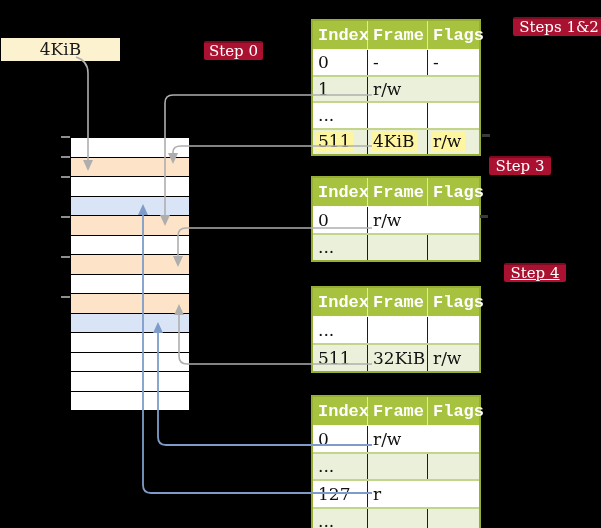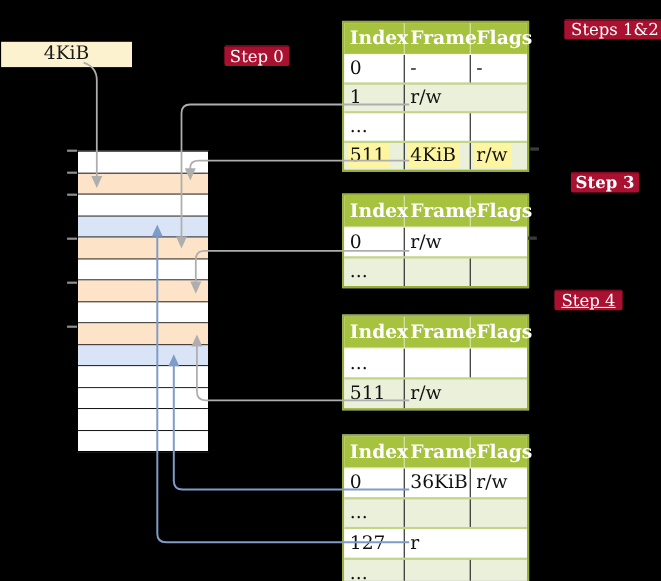--- a/index.html
+++ b/index.html
@@ -16,21 +16,21 @@
   }
   
   .step-label{
     position:absolute;background:#aa1130;color:#fff;
     font-size:15px;line-height:17px;height:17px;text-align:center;
     border-top:2px solid #7c0b21;border-radius:2px;
     padding:0 2px;box-sizing:content-box;
   }
   .lbl-step0{left:204px;top:41px;width:55px;}
   .lbl-steps12{left:513px;top:17px;width:88px;border-radius:2px 0 0 2px;}
-  .lbl-step3{left:519px;top:156px;width:58px;font-weight:bold;}
+  .lbl-step3{left:489px;top:156px;width:58px;}
   .lbl-step4{left:504px;top:263px;width:58px;text-decoration:underline;}
   
   .stack{
     position:absolute;left:70px;top:137px;width:120px;
     border:1.5px solid #000;box-sizing:border-box;background:#fff;
   }
   .stack-row{height:18.5px;border-bottom:1.5px solid #000;}
   .stack-row:last-child{border-bottom:none;}
   .stack-row.free{background:#ffffff;}
   .stack-row.page-table{background:#fde4c8;}
@@ -40,21 +40,21 @@
   .ptable{
     position:absolute;left:311px;width:170px;
     border:2px solid #97ae35;background:#fff;box-sizing:border-box;
   }
   .hrow{
     display:grid;grid-template-columns:55px 60px 51px;height:28px;
     background:#a6c23e;border-bottom:1.5px solid #fbfbf2;
   }
   .hcell{
     color:#fff;font-weight:bold;font-size:17px;display:flex;align-items:center;
-    padding-left:5px;border-right:1px solid #dce8b4;box-sizing:border-box;
+    padding-left:5px;border-right:1px solid #dce8b4;box-sizing:border-box;font-family:Liberation Mono, monospace;
   }
   .hcell:last-child{border-right:none;}
   .brow{display:grid;grid-template-columns:55px 60px 51px;background:#fff;}
   .brow + .brow{border-top:2px solid #c3d48b;}
   .brow:nth-child(even){background:#eaf0d9;}
   .bcell{
     font-size:17px;color:#111;display:flex;align-items:center;
     padding-left:5px;border-right:1.2px solid #1d1d1d;box-sizing:border-box;
   }
   .bcell:last-child{border-right:none;}
@@ -161,35 +161,35 @@
     <div class="hcell">Flags</div>
   </div>
   <div>
     <div class="brow">
       <div class="bcell">...</div>
       <div class="bcell"></div>
       <div class="bcell"></div>
     </div>
     <div class="brow">
       <div class="bcell">511</div>
+      <div class="bcell">32KiB</div>
       <div class="bcell">r/w</div>
     </div>
   </div>
 </div>
 
 <div class="ptable t4">
   <div class="hrow">
     <div class="hcell">Index</div>
     <div class="hcell">Frame</div>
     <div class="hcell">Flags</div>
   </div>
   <div>
     <div class="brow">
       <div class="bcell">0</div>
-      <div class="bcell">36KiB</div>
       <div class="bcell">r/w</div>
     </div>
     <div class="brow">
       <div class="bcell">...</div>
       <div class="bcell"></div>
       <div class="bcell"></div>
     </div>
     <div class="brow">
       <div class="bcell">127</div>
       <div class="bcell">r</div>

